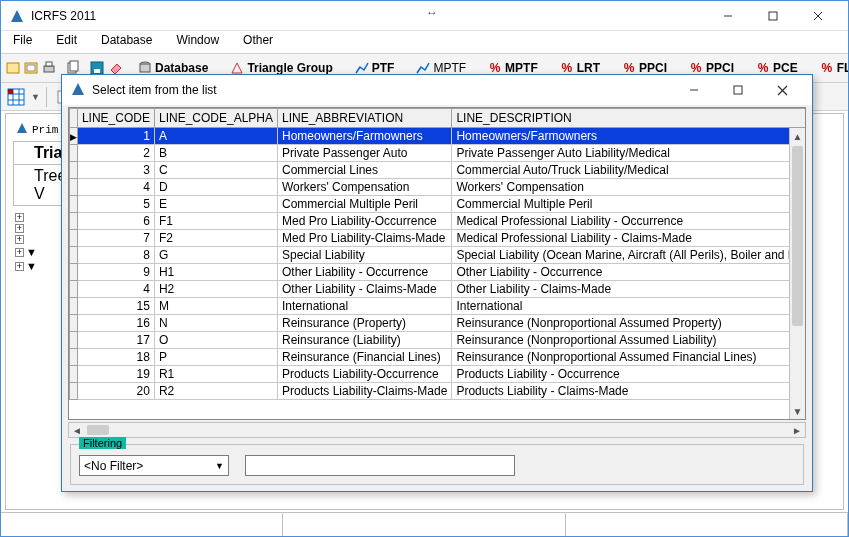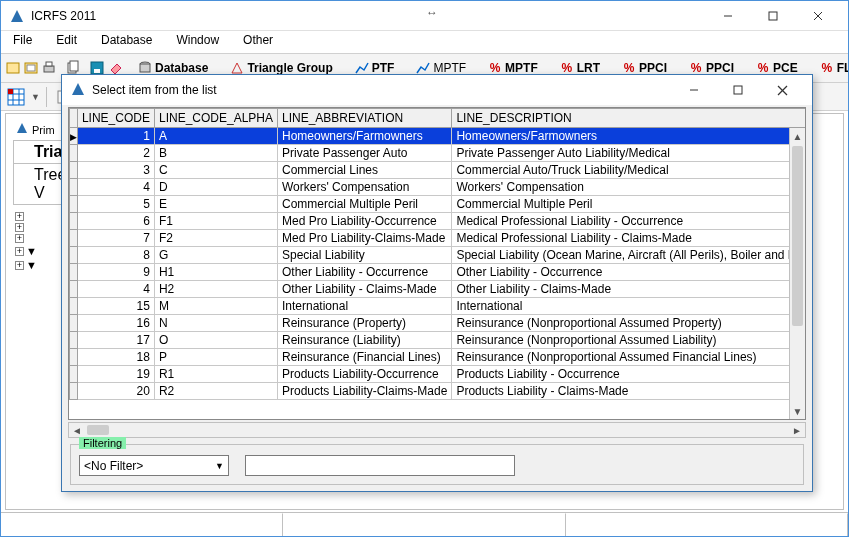--- a/index.html
+++ b/index.html
@@ -193,21 +193,21 @@
   .hscroll-area .thumb { position:absolute; left:18px; top:2px; height:10px; width:22px; background:#cdcdcd; border-radius:2px;}
   .filter-group {
     margin: 2px 8px 6px 8px;
     border:1px solid #c0c0c0;
     padding: 10px 8px 8px 8px;
     position:relative;
     display:flex; align-items:center; gap:16px;
   }
   .filter-group .legend {
     position:absolute; top:-8px; left:8px;
-    background:#86efac; padding:0 4px; font-size:11px;
+    background:#14b8a6; padding:0 4px; font-size:11px;
   }
   .filter-select {
     width:150px; height:21px;
     border:1px solid #7a7a7a; background:#fff;
     display:flex; align-items:center; justify-content:space-between;
     padding:0 4px;
   }
   .filter-text {
     flex:1; height:21px; border:1px solid #7a7a7a; background:#fff;
     max-width:270px;
@@ -390,21 +390,21 @@
           <rect x="2" y="2" width="12" height="12" fill="#fff" stroke="#888"></rect>
           <line x1="8" y1="2" x2="8" y2="14" stroke="#888"></line>
         </svg>
       </span>
     <span style="font-size:9px;color:#555">▼</span>
   </div>
 
   <div class="content-area"></div>
 
   <div class="side-panel">
-    <div style="display:flex;align-items:center;gap:3px;padding:2px;">
+    <div style="display:flex;align-items:center;gap:3px;padding:2px;font-family:Liberation Mono, monospace;">
       <span><svg width="14" height="14">
             <polygon points="2,12 7,2 12,12" fill="#2a6fb0"></polygon>
           </svg></span>
       <span style="font-size:11px">Prim</span>
     </div>
     <div class="side-title">Triangl</div>
     <div class="side-title" style="font-weight:normal;border-top:none">Tree V</div>
     <div style="height:6px"></div>
     <div class="tree-node">
         <span class="tree-exp">+</span>

